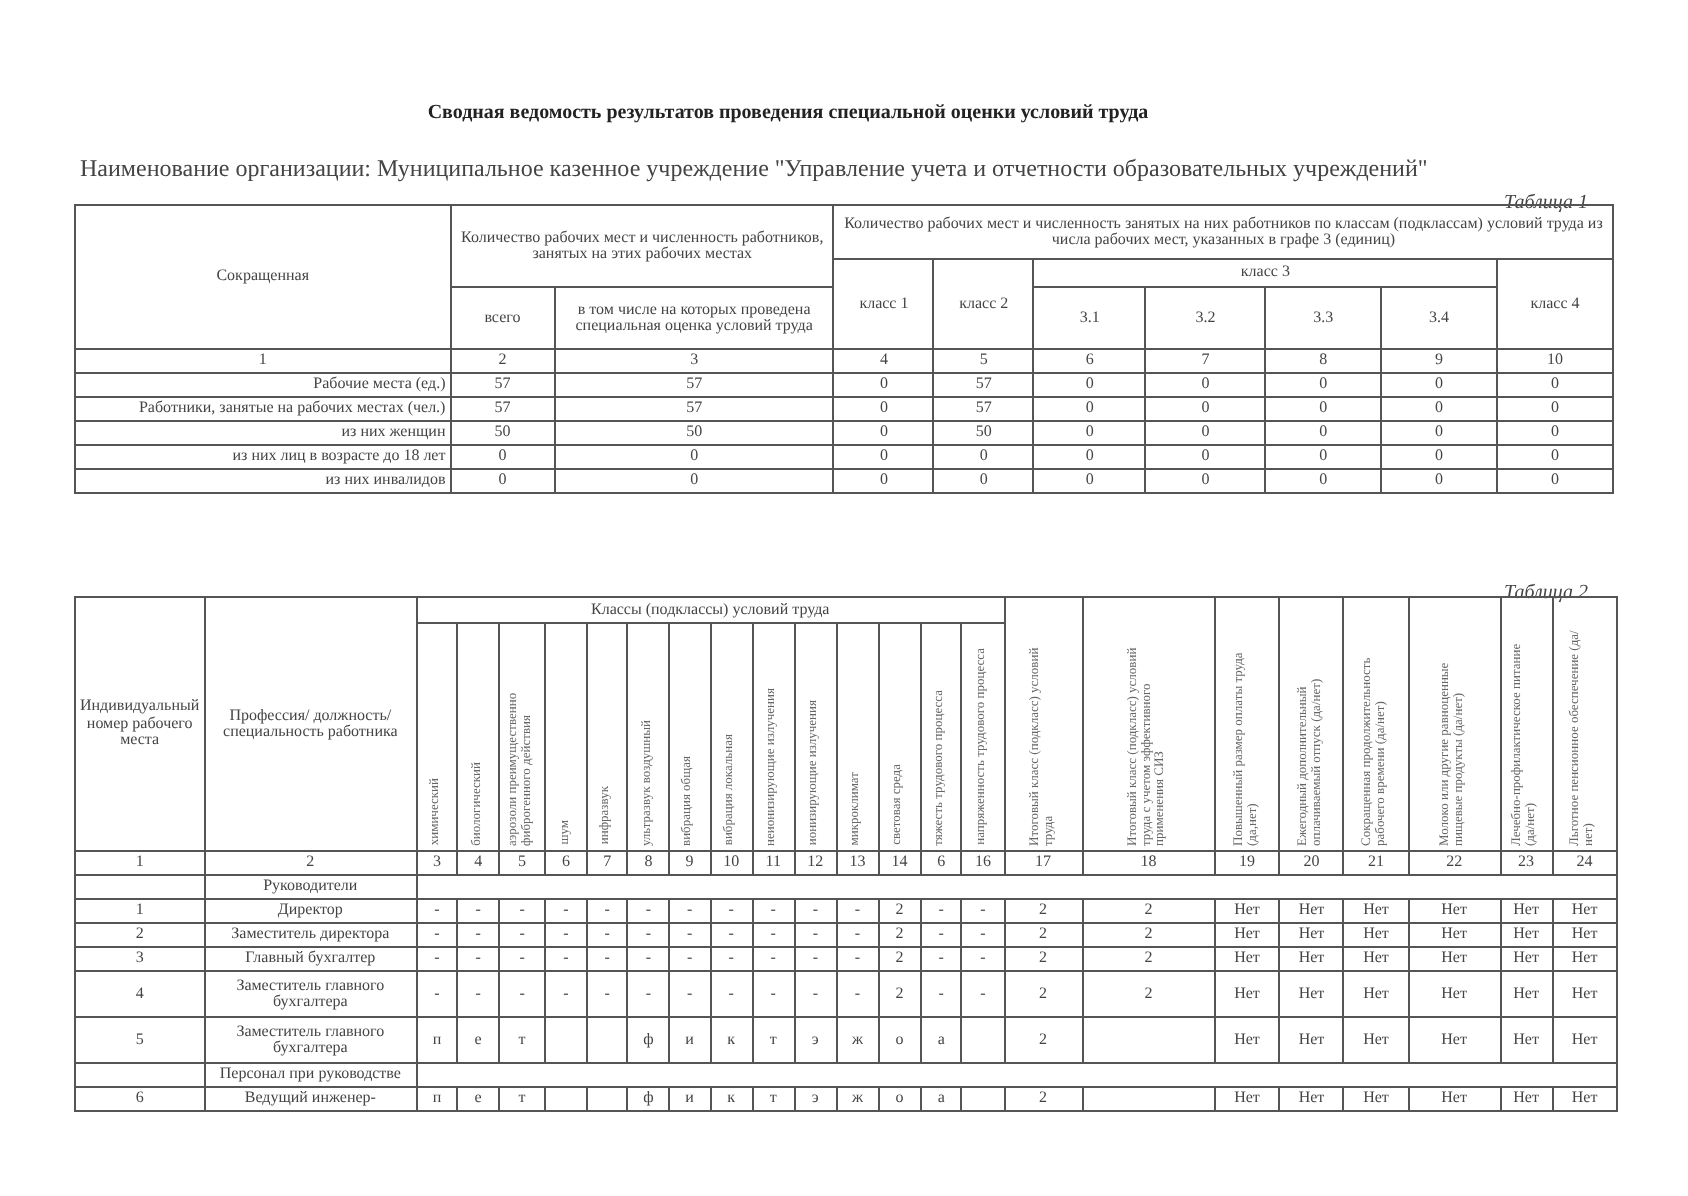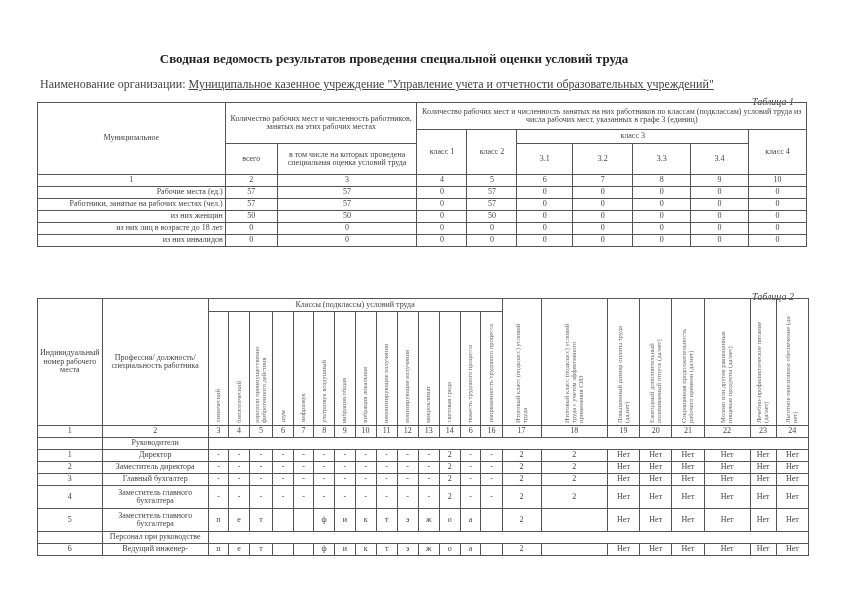--- a/index.html
+++ b/index.html
@@ -1,19 +1,19 @@
 <!DOCTYPE html>
 <html><head>
 <meta charset="utf-8">
 <style>
   html,body{margin:0;padding:0;background:#fff;}
   body{width:844px;height:598px;position:relative;overflow:hidden;font-family:"Liberation Serif",serif;color:#333;}
-  .title{position:absolute;top:51px;left:0;width:788px;text-align:center;font-weight:bold;font-size:13px;color:#222;}
+  .title{position:absolute;top:51px;left:0;width:788px;text-align:center;font-weight:bold;font-size:10px;color:#222;}
   .org{position:absolute;top:77px;left:40px;font-size:12px;color:#444;white-space:nowrap;}
-  .org .u{text-decoration:underline;}
+  .org .u{}
   .tcap{position:absolute;font-size:10px;color:#444;font-style:italic;}
   table{border-collapse:collapse;position:absolute;font-size:8px;color:#444;}
   td{border:1px solid #555;text-align:center;vertical-align:middle;padding:0 2px;line-height:1.05;}
   td.l{text-align:right;}
   #t1{left:37px;top:102px;width:770px;}
   #t1 td{height:11px;}
   #t2{left:37px;top:298px;width:772px;}
   #t2 td{height:11px;font-size:8px;}
   .vt{writing-mode:vertical-rl;transform:rotate(180deg);font-size:6.5px;line-height:1.05;white-space:normal;max-height:108px;color:#666;display:inline-block;text-align:left;}
   .sec{font-weight:normal;font-family:Liberation Serif, serif;}
@@ -37,21 +37,21 @@
     <col style="width:50px">
       <col style="width:50px">
       <col style="width:56px">
     <col style="width:60px">
       <col style="width:58px">
       <col style="width:58px">
       <col style="width:58px">
   </colgroup>
   <tbody>
       <tr>
-    <td rowspan="3">Муниципальное</td>
+    <td rowspan="3">Сокращенная</td>
     <td colspan="2" rowspan="2" style="height:40px">Количество рабочих мест и численность работников, занятых на этих рабочих местах</td>
     <td colspan="7" style="height:26px">Количество рабочих мест и численность занятых на них работников по классам (подклассам) условий труда из числа рабочих мест, указанных в графе 3 (единиц)</td>
   </tr>
   <tr>
     <td rowspan="2">класс 1</td>
     <td rowspan="2">класс 2</td>
     <td colspan="4">класс 3</td>
     <td rowspan="2">класс 4</td>
   </tr>
   <tr>

